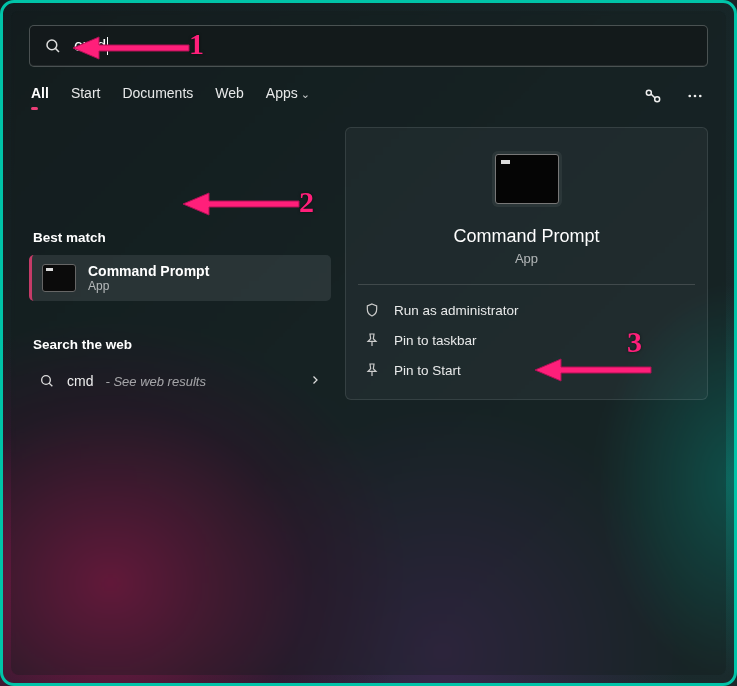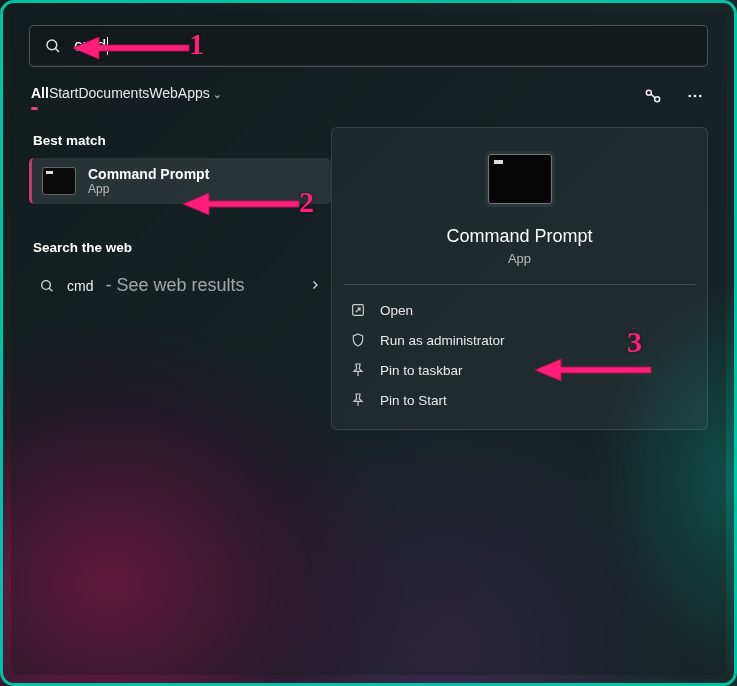--- a/index.html
+++ b/index.html
@@ -33,28 +33,28 @@
     }
     .search-bar svg { flex: none; }
     .search-input {
       flex: 1; background: transparent; border: none; outline: none;
       color: #fff; font-size: 17px; padding-left: 12px;
       font-family: inherit;
     }
     .caret { display:inline-block; width:1px; height:18px; background:#fff; margin-left:1px; animation:blink 1s steps(1) infinite; vertical-align:middle;}
     @keyframes blink { 50% { opacity:0; } }
     .tabs-row { display:flex; align-items:center; margin-top: 18px; padding: 0 2px;}
-    .tabs { display:flex; font-size: 14px; }
+    .tabs { display:flex; gap: 22px; font-size: 14px; }
     .tab { color: rgba(255,255,255,0.9); cursor:pointer; padding-bottom:6px; position:relative;}
     .tab.active { color:#fff; font-weight:600;}
     .tab.active::after { content:""; position:absolute; left:0; right:60%; bottom:-3px; height:3px; background:#ec3e77; border-radius:2px;}
     .tab .chev { font-size:11px; margin-left:3px; opacity:.85;}
     .tabs-right { margin-left:auto; display:flex; gap:20px; align-items:center;}
     .icon-btn { width:22px; height:22px; display:flex; align-items:center; justify-content:center; cursor:pointer; color:#eee;}
-    .content { display:flex; margin-top: 20px;}
+    .content { display:flex; gap:14px; margin-top: 20px; align-items: flex-end;}
     .left { width: 302px; }
     .right { flex:1; background: rgba(120,130,135,0.10); border:1px solid rgba(255,255,255,0.10); border-radius:6px; padding: 16px 14px 14px 14px;}
     .section-label { font-size:13.5px; font-weight:600; margin: 6px 4px 10px 4px;}
     .best-match {
       background: rgba(140,145,150,0.18);
       border-radius:5px; padding: 8px 10px; display:flex; align-items:center; gap:12px;
       border-left: 3px solid rgba(236,62,119,0.8);
       cursor:pointer;
     }
     .app-icon {
@@ -63,21 +63,21 @@
     }
     .app-icon::before { content:""; position:absolute; top:3px; left:3px; width:7px; height:3px; background:#ddd;}
     .bm-title { font-size:14px; font-weight:600;}
     .bm-sub { font-size:12px; color: rgba(255,255,255,0.65);}
     .web-row {
       display:flex; align-items:center; gap:12px;
       padding: 10px 10px; border-radius:5px; cursor:pointer;
       color: rgba(255,255,255,0.92);
     }
     .web-row .term { font-size:14px;}
-    .web-row .hint { font-size:18px; color: rgba(255,255,255,0.6);}
+    .web-row .hint { font-size:13px; color: rgba(255,255,255,0.6); font-style: italic;}
     .web-row .arrow { margin-left:auto; color: rgba(255,255,255,0.8);}
     
     .preview-icon-wrap { display:flex; justify-content:center; margin-top: 10px;}
     .preview-icon {
       width:64px; height:50px; background:#050505; border:1px solid #777; border-radius:3px; position:relative;
       box-shadow: 0 0 0 3px rgba(255,255,255,0.06);
     }
     .preview-icon::before { content:""; position:absolute; top:5px; left:5px; width:9px; height:4px; background:#ddd;}
     .preview-title { text-align:center; font-size:18px; margin-top: 22px; font-weight:400;}
     .preview-sub { text-align:center; font-size:13px; color: rgba(255,255,255,0.65); margin-top:4px; margin-bottom: 18px;}
@@ -166,27 +166,20 @@
     <div class="right">
       <div class="preview-icon-wrap">
         <div class="preview-icon"></div>
       </div>
       <div class="preview-title">Command Prompt</div>
       <div class="preview-sub">App</div>
       <div class="divider"></div>
 
       <div class="action">
         <svg width="16" height="16" viewBox="0 0 24 24" fill="none" stroke="#ccc" stroke-width="1.8">
-            <rect x="4" y="4" width="16" height="16" rx="2"></rect>
-            <path d="M9 15 L15 9 M11 9 H15 V13"></path>
-          </svg>
-        <span>Open</span>
-      </div>
-      <div class="action">
-        <svg width="16" height="16" viewBox="0 0 24 24" fill="none" stroke="#ccc" stroke-width="1.8">
             <path d="M12 3 L19 6 V11 C19 16 16 19.5 12 21 C8 19.5 5 16 5 11 V6 Z"></path>
           </svg>
         <span>Run as administrator</span>
       </div>
       <div class="action">
         <svg width="16" height="16" viewBox="0 0 24 24" fill="none" stroke="#ccc" stroke-width="1.8">
             <path d="M9 3 H15 L14 10 L18 14 H6 L10 10 Z M12 14 V21"></path>
           </svg>
         <span>Pin to taskbar</span>
       </div>

